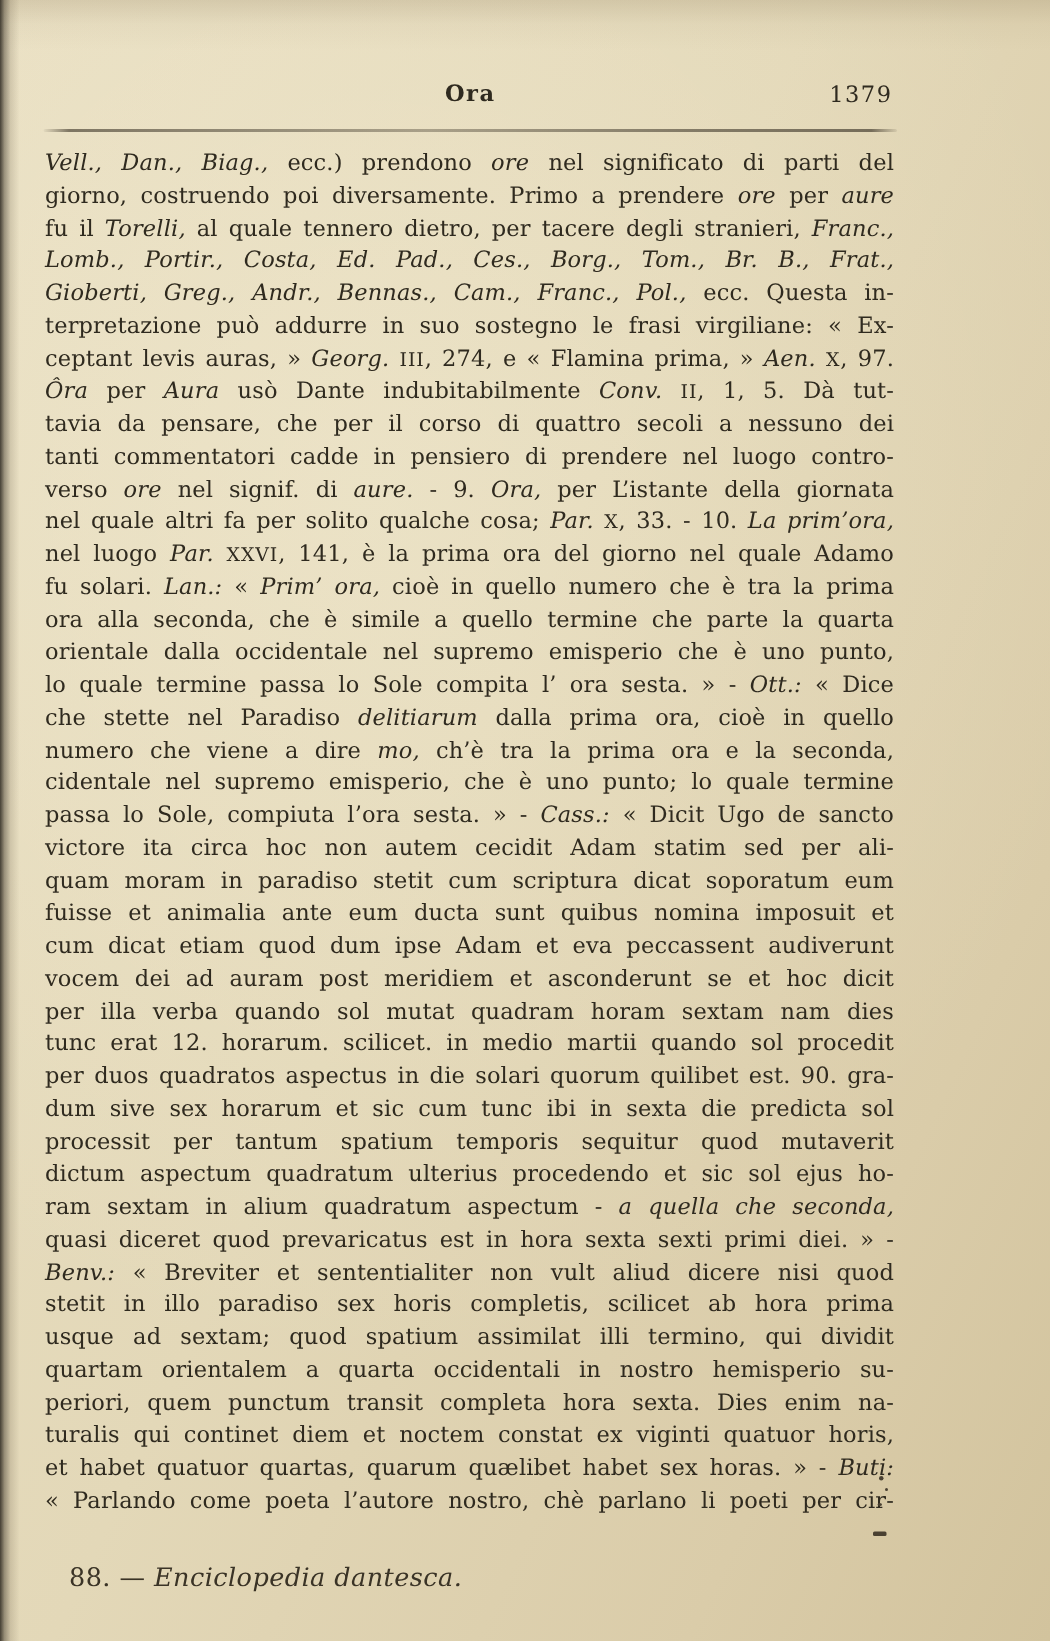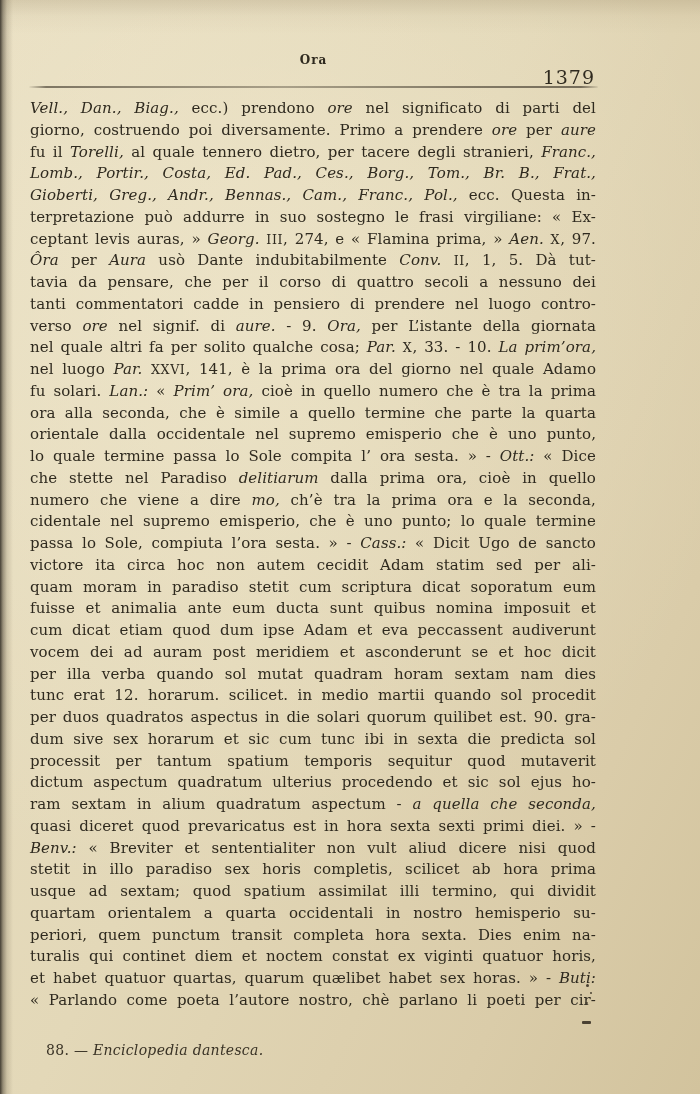--- a/index.html
+++ b/index.html
@@ -34,29 +34,29 @@
     position: absolute;
     left: 30px;
     top: 53px;
     width: 567px;
     height: 24px;
   }
   .running-title {
     position: absolute;
     left: 0; right: 0;
     text-align: center;
-    font-size: 12px;
+    font-size: 15px;
     font-weight: 700;
     letter-spacing: 1px;
   }
   .page-number {
     position: absolute;
     right: 2px;
-    top: 13px;
-    font-size: 19px;
+    top: 1px;
+    font-size: 15px;
     letter-spacing: 1px;
   }
   .header-rule {
     position: absolute;
     left: 29px;
     top: 86px;
     width: 569px;
     height: 2px;
     border-radius: 1px;
     background: linear-gradient(90deg,
@@ -86,21 +86,21 @@
   }
   .line i { font-style: italic; }
   .line .sc {
     font-size: 0.84em;
     letter-spacing: 0.6px;
   }
   .footer {
     position: absolute;
     left: 46px;
     top: 1042px;
-    font-size: 14px;
+    font-size: 17px;
     letter-spacing: 0.3px;
     color: #3a3326;
   }
   .footer i { font-style: italic; }
   .speck {
     position: absolute;
     background: #4a4132;
     border-radius: 50%;
     pointer-events: none;
   }

